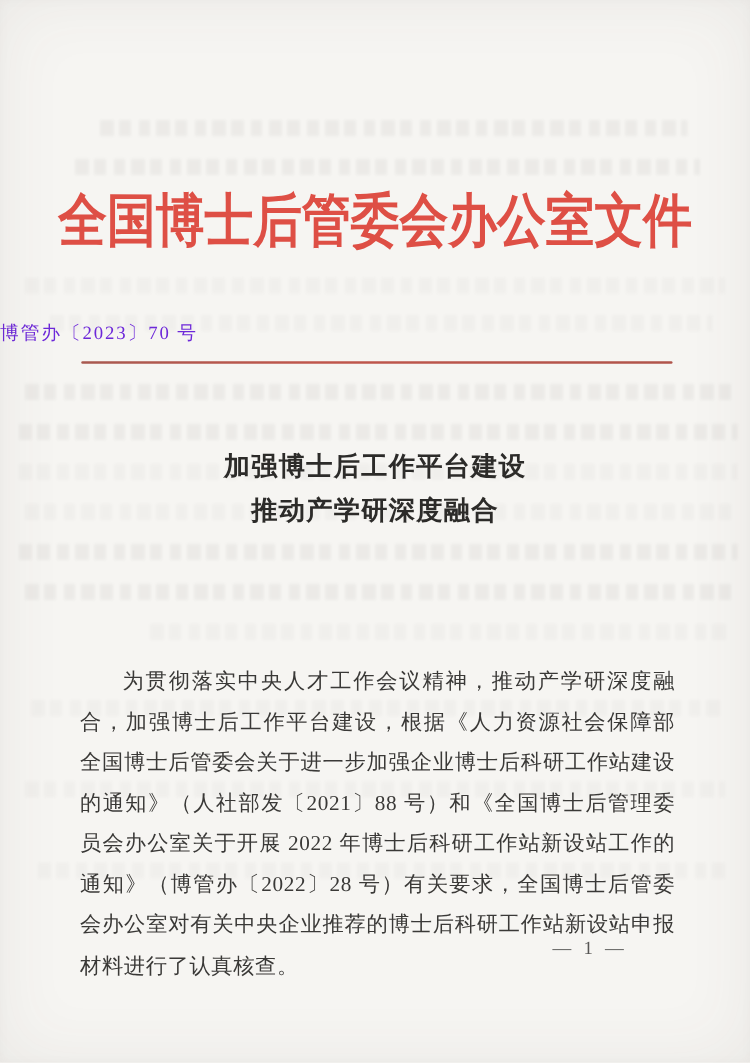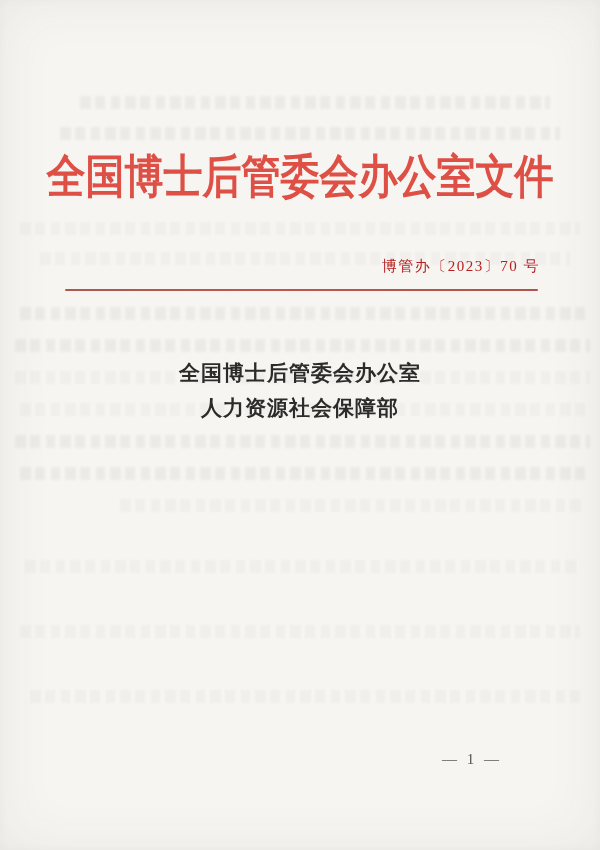--- a/index.html
+++ b/index.html
@@ -58,23 +58,23 @@
     letter-spacing: 0px;
     transform: scaleY(1.18);
     transform-origin: center;
     white-space: nowrap;
   }
   .doc-number {
     position: absolute;
     top: 257px;
     left: 0;
     width: 540px;
-    text-align: right;
+    text-align: left;
     font-size: 15px;
-    color: #b91c1c;
+    color: #6d28d9;
     letter-spacing: 1.5px;
   }
   .red-rule {
     position: absolute;
     top: 289px;
     left: 65px;
     width: 473px;
     height: 2px;
     background: linear-gradient(90deg, #a85950, #c0564c 40%, #b0544b);
     border-radius: 1px;
@@ -145,23 +145,24 @@
 
 <div class="content">
 
   <div class="agency-title">全国博士后管委会办公室文件</div>
 
   <div class="doc-number">博管办〔2023〕70 号</div>
 
   <div class="red-rule"></div>
 
   <div class="letter-title">
-    <div>全国博士后管委会办公室</div>
-    <div>人力资源社会保障部</div>
+    <div>加强博士后工作平台建设</div>
+    <div>推动产学研深度融合</div>
   </div>
 
 
+  <p class="body-paragraph">为贯彻落实中央人才工作会议精神，推动产学研深度融合，加强博士后工作平台建设，根据《人力资源社会保障部 全国博士后管委会关于进一步加强企业博士后科研工作站建设的通知》（人社部发〔2021〕88 号）和《全国博士后管理委员会办公室关于开展 2022 年博士后科研工作站新设站工作的通知》（博管办〔2022〕28 号）有关要求，全国博士后管委会办公室对有关中央企业推荐的博士后科研工作站新设站申报材料进行了认真核查。</p>
 
   <div class="page-number">— 1 —</div>
 
 </div>
 
 <div class="scan-vignette"></div>
 
 </body></html>

